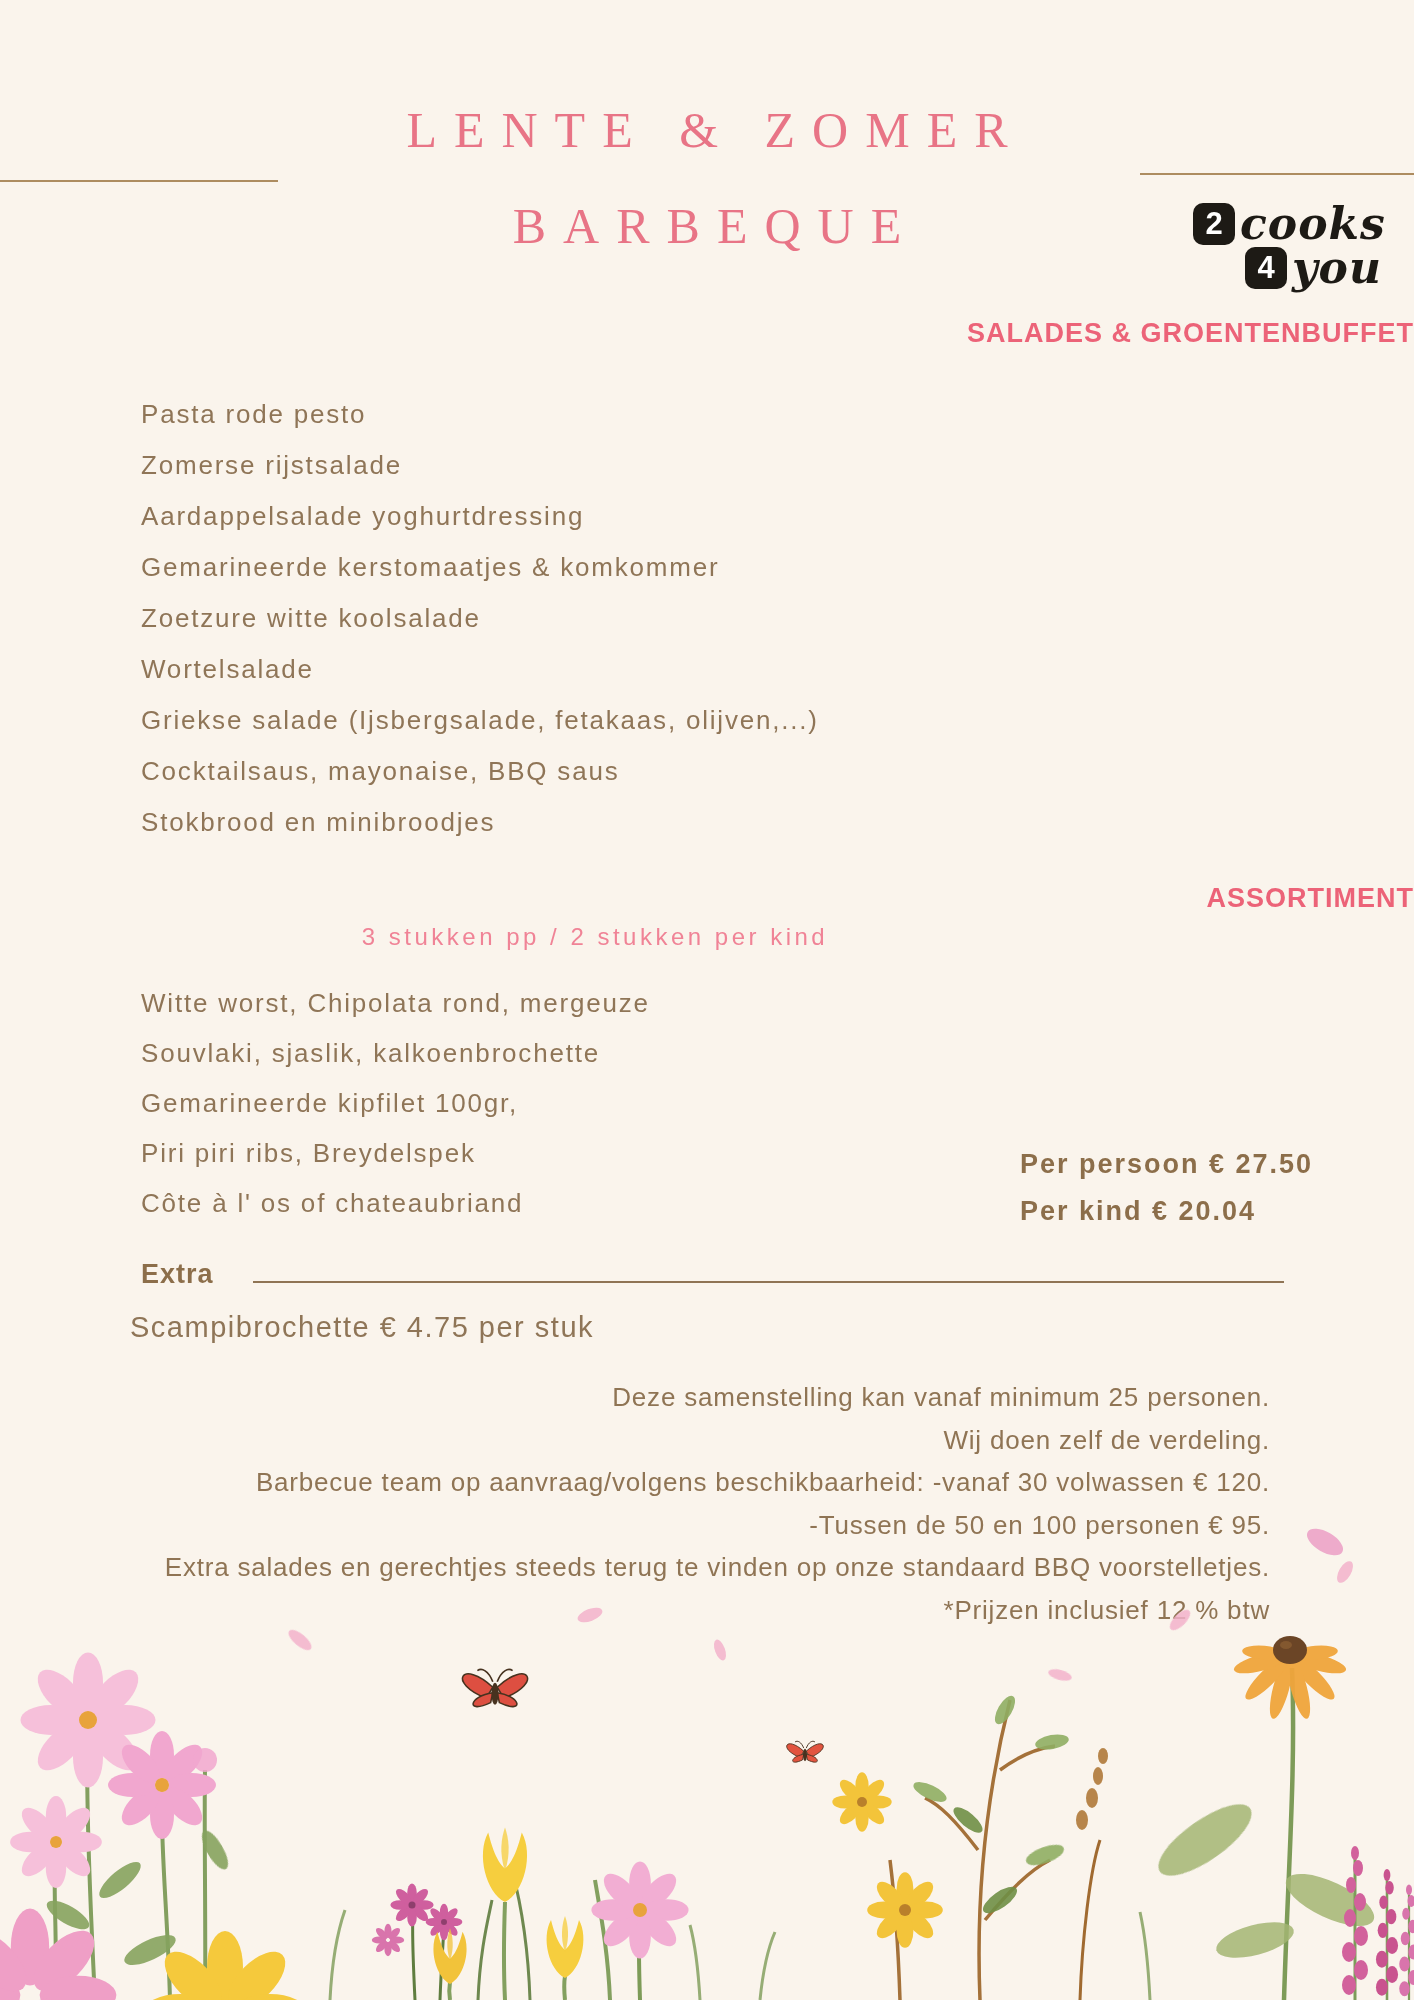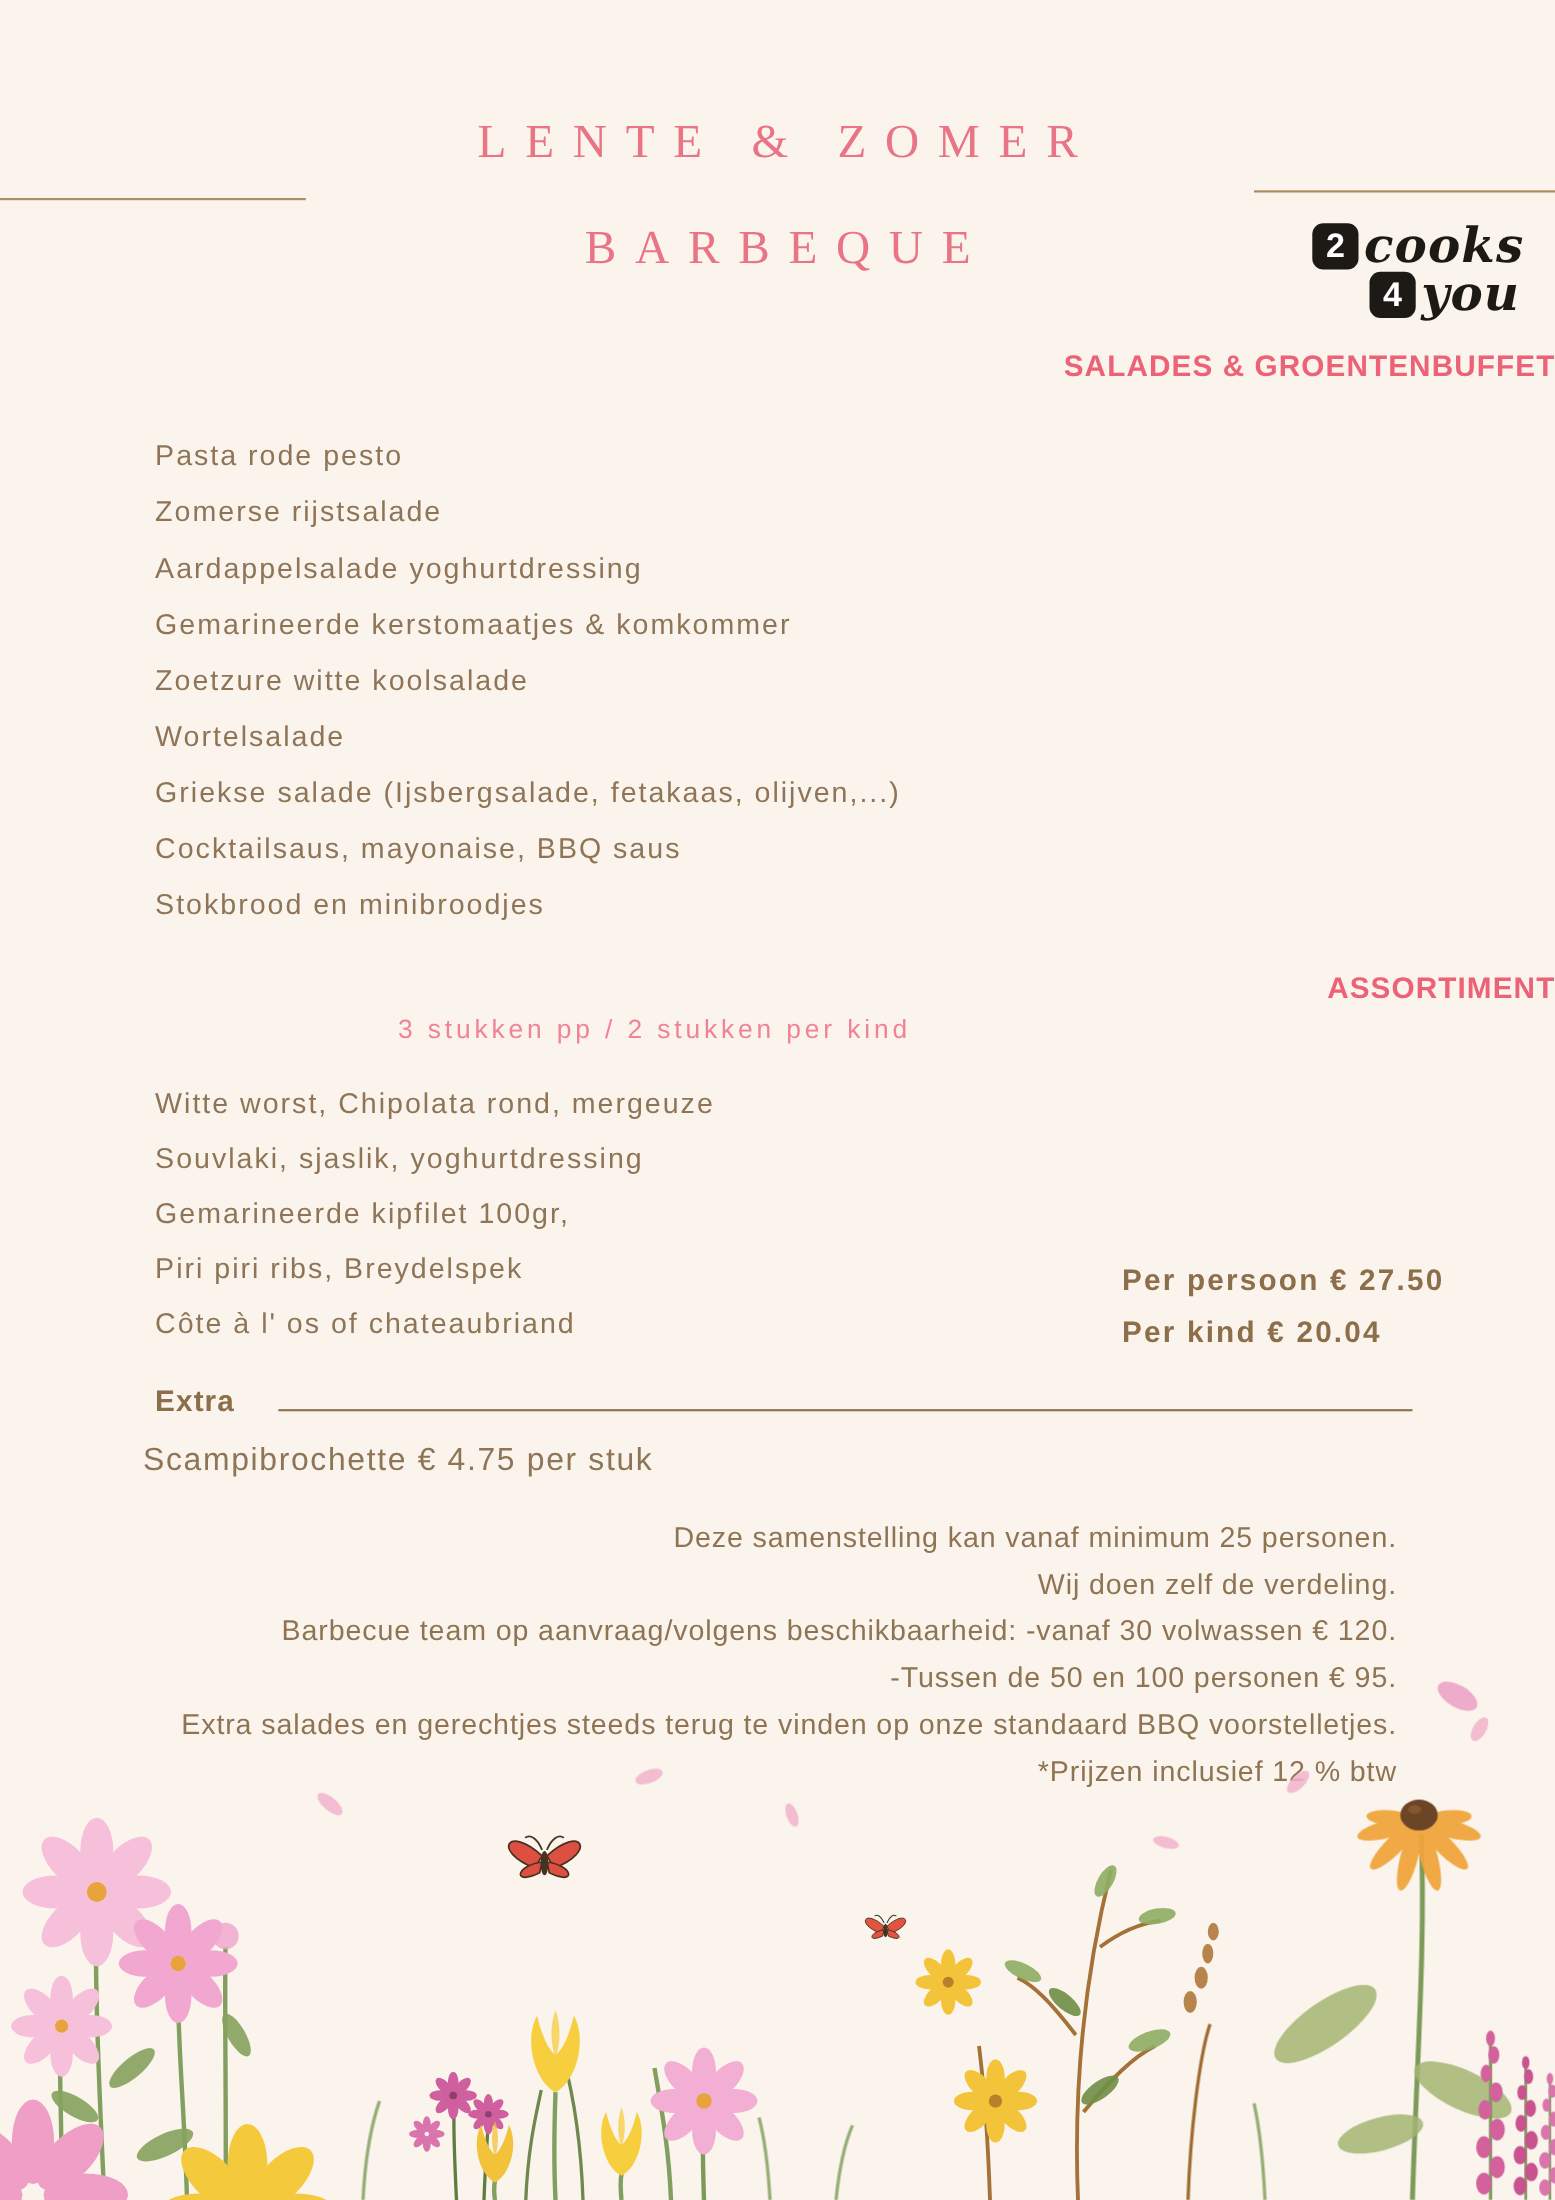--- a/index.html
+++ b/index.html
@@ -15,21 +15,21 @@
     background:var(--background);overflow:hidden;
     font-family:"Liberation Sans",sans-serif;
   }
   .rule{position:absolute;height:2px;background:var(--line-tan);}
   .rule-left{top:180px;left:0;width:278px;}
   .rule-right{top:173px;left:1140px;width:274px;}
 
   .title{
     position:absolute;top:82px;left:0;width:1414px;text-align:center;
     font-family:"Liberation Serif",serif;font-weight:400;
-    font-size:43px;line-height:96px;letter-spacing:17px;padding-left:17px;
+    font-size:50px;line-height:96px;letter-spacing:17px;padding-left:17px;
     color:var(--title-pink);
   }
 
   .logo{position:absolute;top:200px;left:1193px;color:var(--logo-black);}
   .logo-row{display:flex;align-items:center;height:48px;}
   .logo-row2{margin-left:52px;margin-top:-4px;}
   .logo-badge{
     display:inline-flex;align-items:center;justify-content:center;
     width:42px;height:42px;border-radius:10px;background:var(--logo-black);
     color:#fff;font-weight:700;font-size:31px;margin-right:5px;flex:none;
@@ -111,21 +111,21 @@
     <li>Griekse salade (Ijsbergsalade, fetakaas, olijven,...)</li>
     <li>Cocktailsaus, mayonaise, BBQ saus</li>
     <li>Stokbrood en minibroodjes</li>
   </ul>
 
   <h2 class="section-heading assortiment-heading">ASSORTIMENT</h2>
   <div class="assortiment-sub">3 stukken pp / 2 stukken per kind</div>
 
   <ul class="menu-list assortiment-list">
     <li>Witte worst, Chipolata rond, mergeuze</li>
-    <li>Souvlaki, sjaslik, yoghurtdressing</li>
+    <li>Souvlaki, sjaslik, kalkoenbrochette</li>
     <li>Gemarineerde kipfilet 100gr,</li>
     <li>Piri piri ribs, Breydelspek</li>
     <li>Côte à l' os of chateaubriand</li>
   </ul>
 
   <div class="prices">
     <div>Per persoon € 27.50</div>
     <div>Per kind € 20.04</div>
   </div>
 

